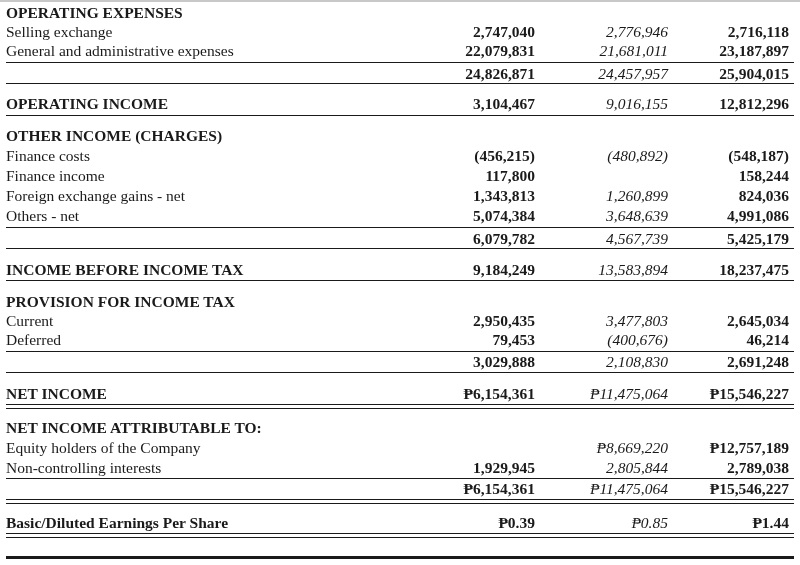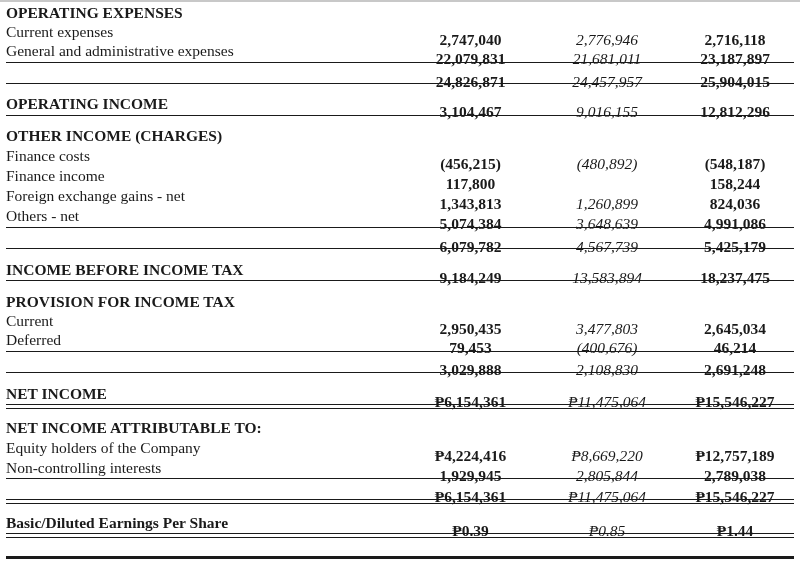--- a/index.html
+++ b/index.html
@@ -1,40 +1,40 @@
 <!DOCTYPE html>
 <html><head>
 <meta charset="utf-8">
 <style>
   html, body { margin: 0; padding: 0; background: #ffffff; }
   body { width: 800px; height: 565px; position: relative; overflow: hidden;
          font-family: "Liberation Serif", "DejaVu Serif", serif; color: #1a1a1a; }
   .topbar { position: absolute; left: 0; top: 0; width: 800px; height: 2px; background: #c8c8c8; }
   .row { position: absolute; left: 6px; width: 788px; height: 19px; font-size: 15.5px; line-height: 19px; }
   .row .lbl { position: absolute; left: 0; top: 0; white-space: nowrap; text-align: center; }
-  .row .c { position: absolute; top: 8px; text-align: center; white-space: nowrap; } 
+  .row .c { position: absolute; top: 0; text-align: right; white-space: nowrap; } 
   .row .c.col1 { left: 400px; width: 129px; font-weight: bold; }
   .row .c.col2 { left: 540px; width: 122px; font-style: italic; }
   .row .c.col3 { left: 675px; width: 108px; font-weight: bold; }
   .head .lbl { font-weight: bold; }
   .bold .lbl { font-weight: bold; }
   .line { position: absolute; left: 6px; width: 788px; height: 0; border-top: 1.6px solid #1a1a1a; }
   .dline { position: absolute; left: 6px; width: 788px; height: 3px; border-top: 1.6px solid #1a1a1a; border-bottom: 1.6px solid #1a1a1a; }
   .thick { position: absolute; left: 6px; width: 788px; height: 3px; background: #1a1a1a; }
 </style>
 </head>
 <body>
 
 <div class="topbar"></div>
 
 <div class="row head" style="top:3px">
   <span class="lbl">OPERATING EXPENSES</span>
 </div>
 <div class="row" style="top:22px">
-  <span class="lbl">Current expenses</span>
+  <span class="lbl">Selling exchange</span>
   <span class="c col1">2,747,040</span>
   <span class="c col2">2,776,946</span>
   <span class="c col3">2,716,118</span>
 </div>
 <div class="row" style="top:41px">
   <span class="lbl">General and administrative expenses</span>
   <span class="c col1">22,079,831</span>
   <span class="c col2">21,681,011</span>
   <span class="c col3">23,187,897</span>
 </div>
@@ -125,21 +125,20 @@
   <span class="c col2">₱11,475,064</span>
   <span class="c col3">₱15,546,227</span>
 </div>
 <div class="dline" style="top:404px"></div>
 
 <div class="row head" style="top:418px">
   <span class="lbl">NET INCOME ATTRIBUTABLE TO:</span>
 </div>
 <div class="row" style="top:438px">
   <span class="lbl">Equity holders of the Company</span>
-  <span class="c col1">₱4,224,416</span>
   <span class="c col2">₱8,669,220</span>
   <span class="c col3">₱12,757,189</span>
 </div>
 <div class="row" style="top:458px">
   <span class="lbl">Non-controlling interests</span>
   <span class="c col1">1,929,945</span>
   <span class="c col2">2,805,844</span>
   <span class="c col3">2,789,038</span>
 </div>
 <div class="line" style="top:478px"></div>

